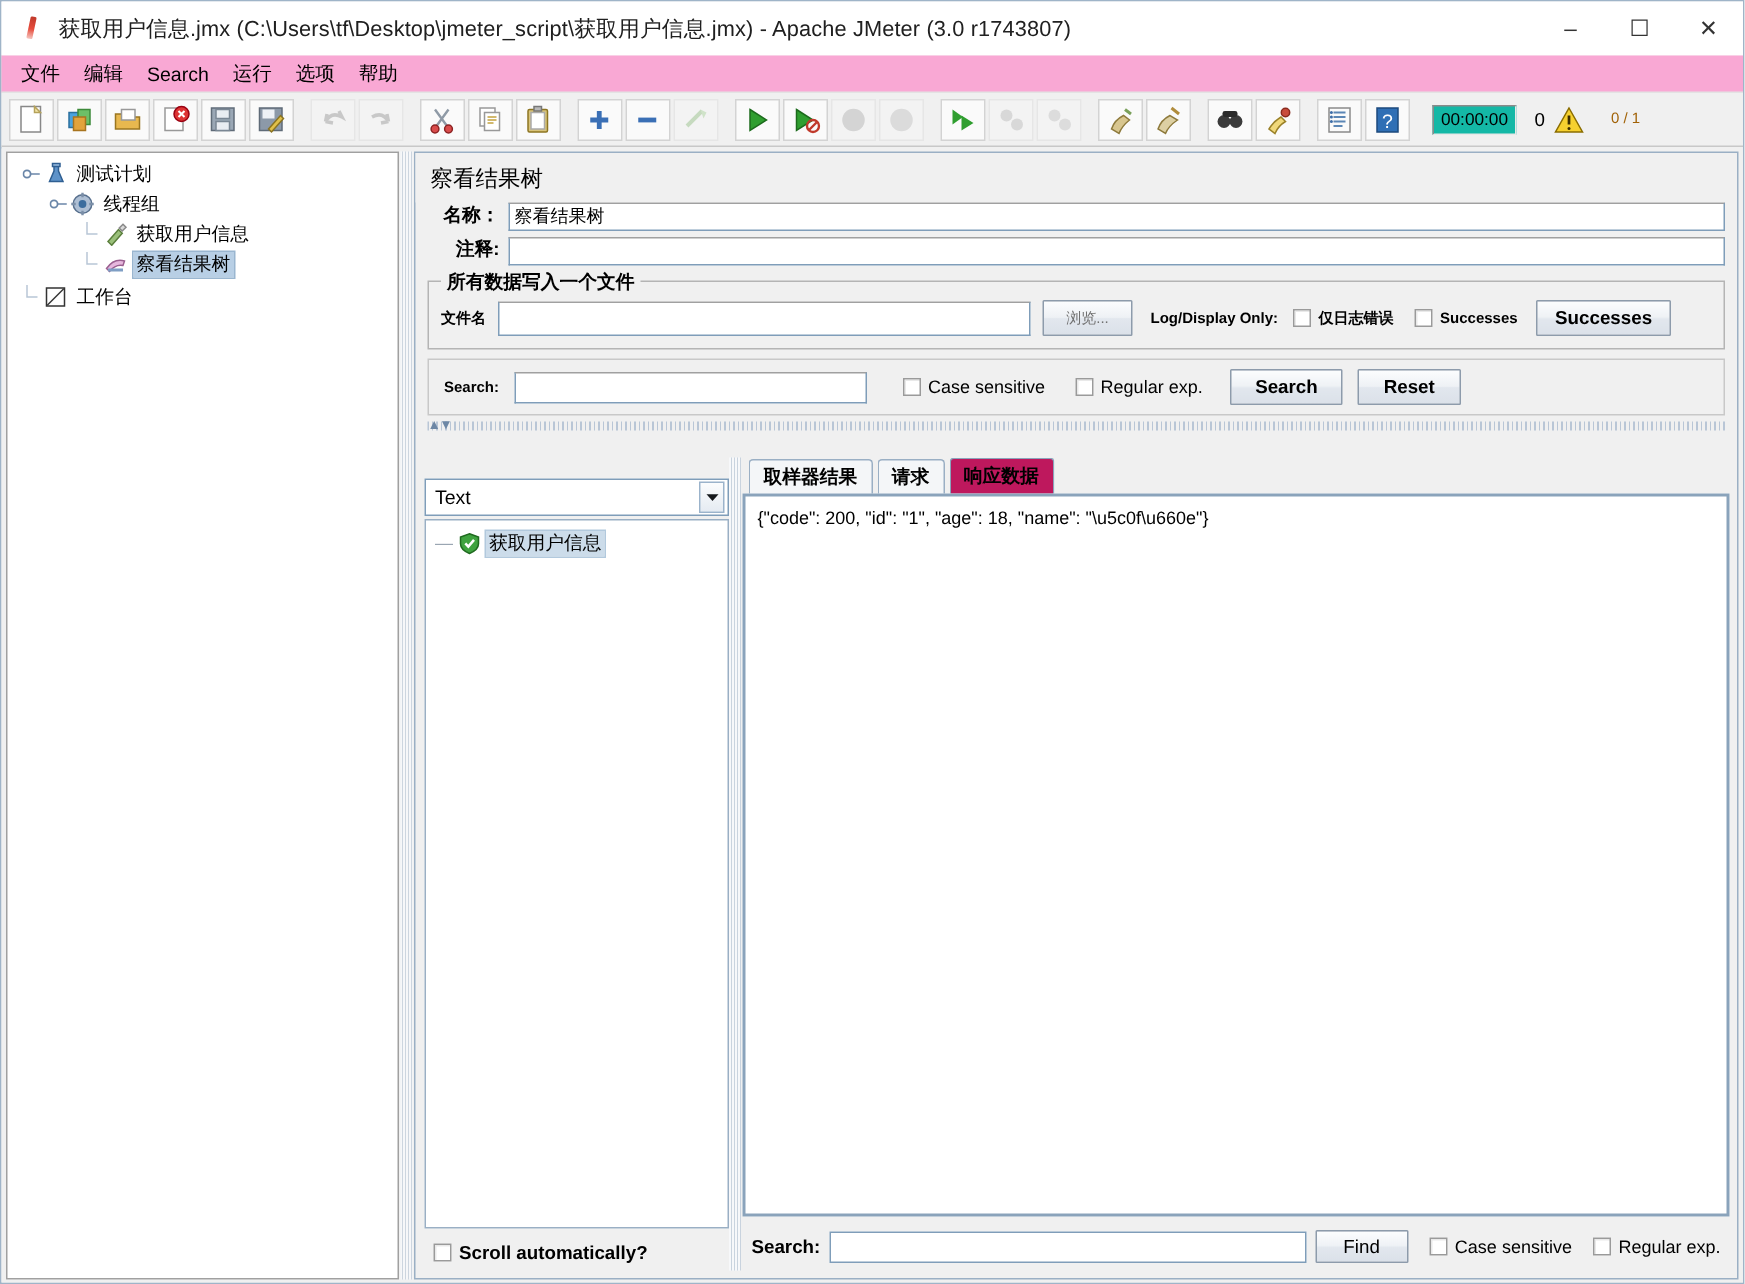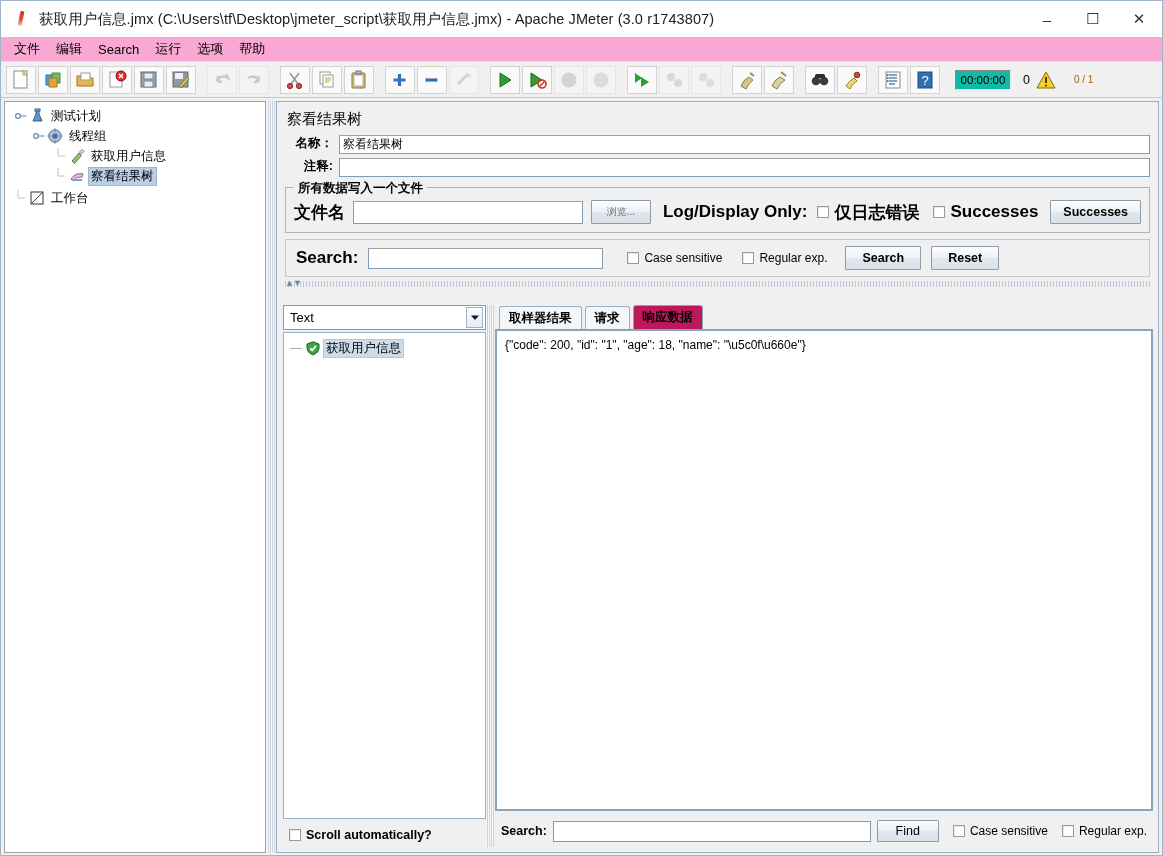--- a/index.html
+++ b/index.html
@@ -125,21 +125,21 @@
 
   .groupbox {
     margin: 8px 8px 0 8px; border: 1px solid #b4b4b4; background: #f0f0f0;
     position: relative; padding: 12px 8px 8px 8px;
   }
   .groupbox > .gb-title {
     position: absolute; top: -8px; left: 8px; background: #f0f0f0; padding: 0 4px;
     font-size: 12.5px; font-weight: bold; color: #000; white-space: nowrap;
   }
   .gb-row { display: flex; align-items: center; }
-  .lbl-bold { font-size: 17px; font-weight: bold; color:#000; white-space: nowrap; }
+  .lbl-bold { font-size: 10px; font-weight: bold; color:#000; white-space: nowrap; }
   .lbl-norm { font-size: 12px; color:#000; white-space: nowrap; }
 
   .btn {
     border: 1px solid #8d9bab; background: linear-gradient(180deg,#fcfdfe 0%,#eef1f5 48%,#e2e7ee 52%,#dbe1e9 100%);
     font-size: 12.5px; color: #000; padding: 3px 10px; white-space: nowrap;
     font-family: "Liberation Sans", sans-serif; border-radius: 1px;
   }
   .btn.small { font-size: 10px; color:#707070; padding: 4px 10px; }
   .btn.bold { font-weight: bold; }
 
@@ -158,21 +158,21 @@
     background: repeating-linear-gradient(90deg,#b9c6d6 0 1px,transparent 1px 3px);
     position: relative;
   }
   .dots-sep .arr { position: absolute; left: 0; top: -3px; font-size: 9px; color: #6d87a5; letter-spacing:-1px;}
 
   
   .lower {
     position: absolute; left: 6px; top: 203px; right: 5px; bottom: 5px;
   }
   .lower-left {
-    position: absolute; left: 0; top: 0; width: 203px; bottom: 0;
+    position: absolute; left: 0; top: 14px; width: 203px; bottom: 0;
     background: #f0f0f0;
   }
   .combo {
     height: 25px; background: #fff; border: 1px solid #7f9db9;
     display: flex; align-items: center; justify-content: space-between;
     padding: 0 2px 0 6px; font-size: 13px; color: #000;
   }
   .combo-arrow {
     width: 17px; height: 21px; border: 1px solid #9bb3cb;
     background: linear-gradient(180deg,#fbfcfd,#e5ebf2);

